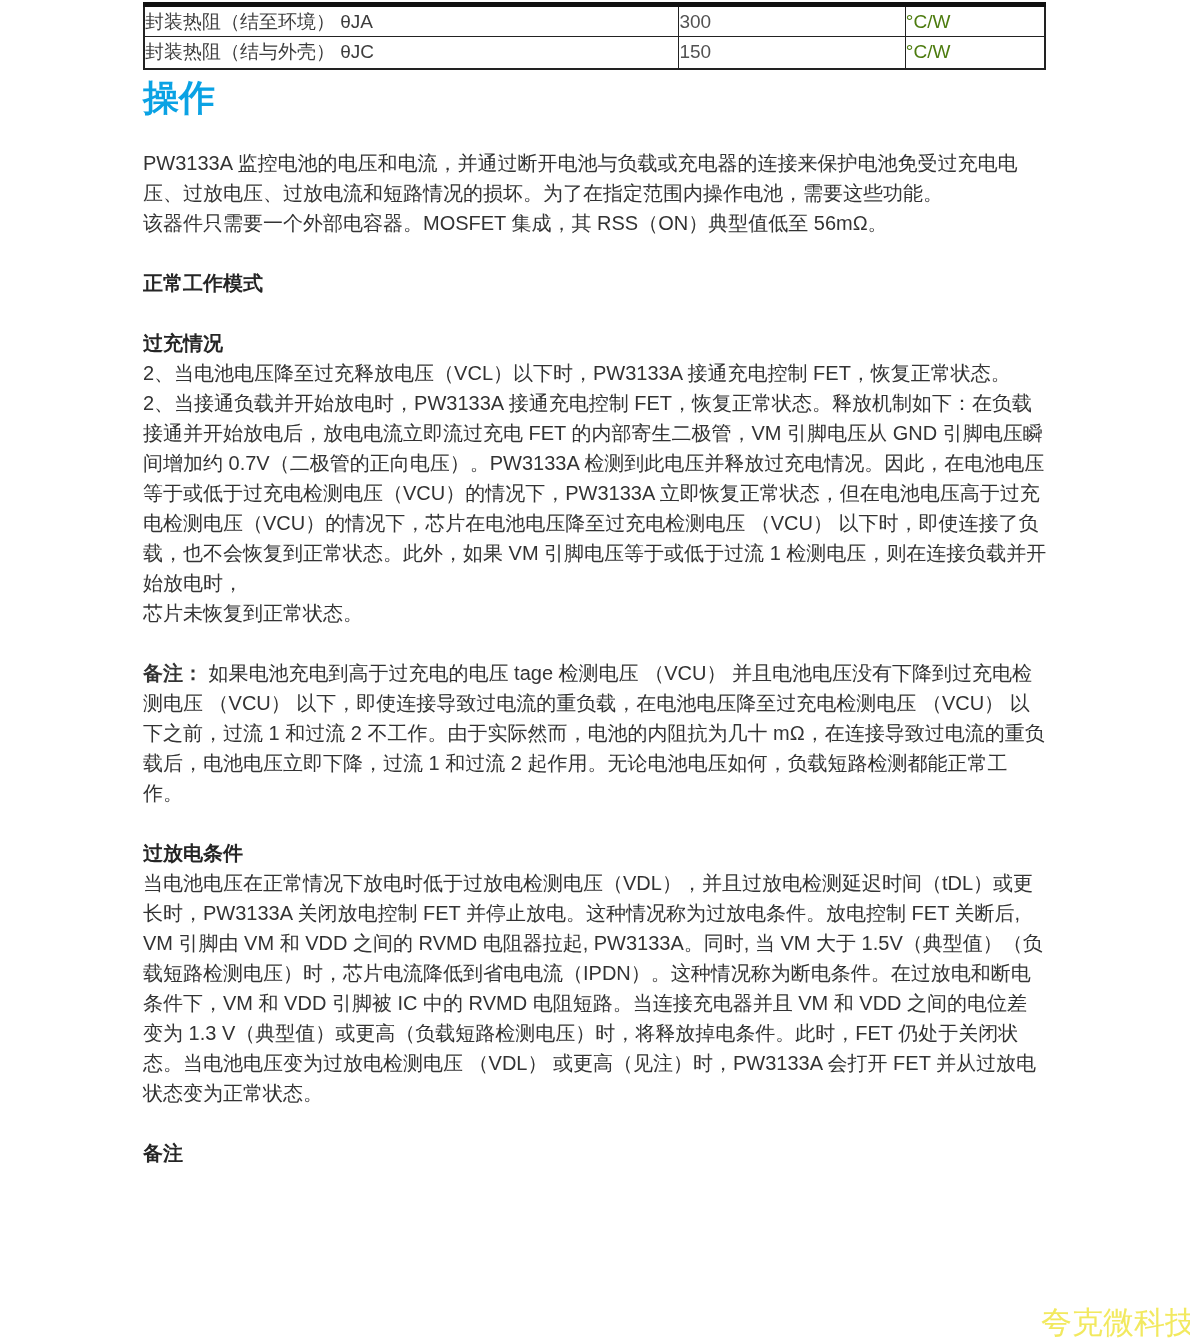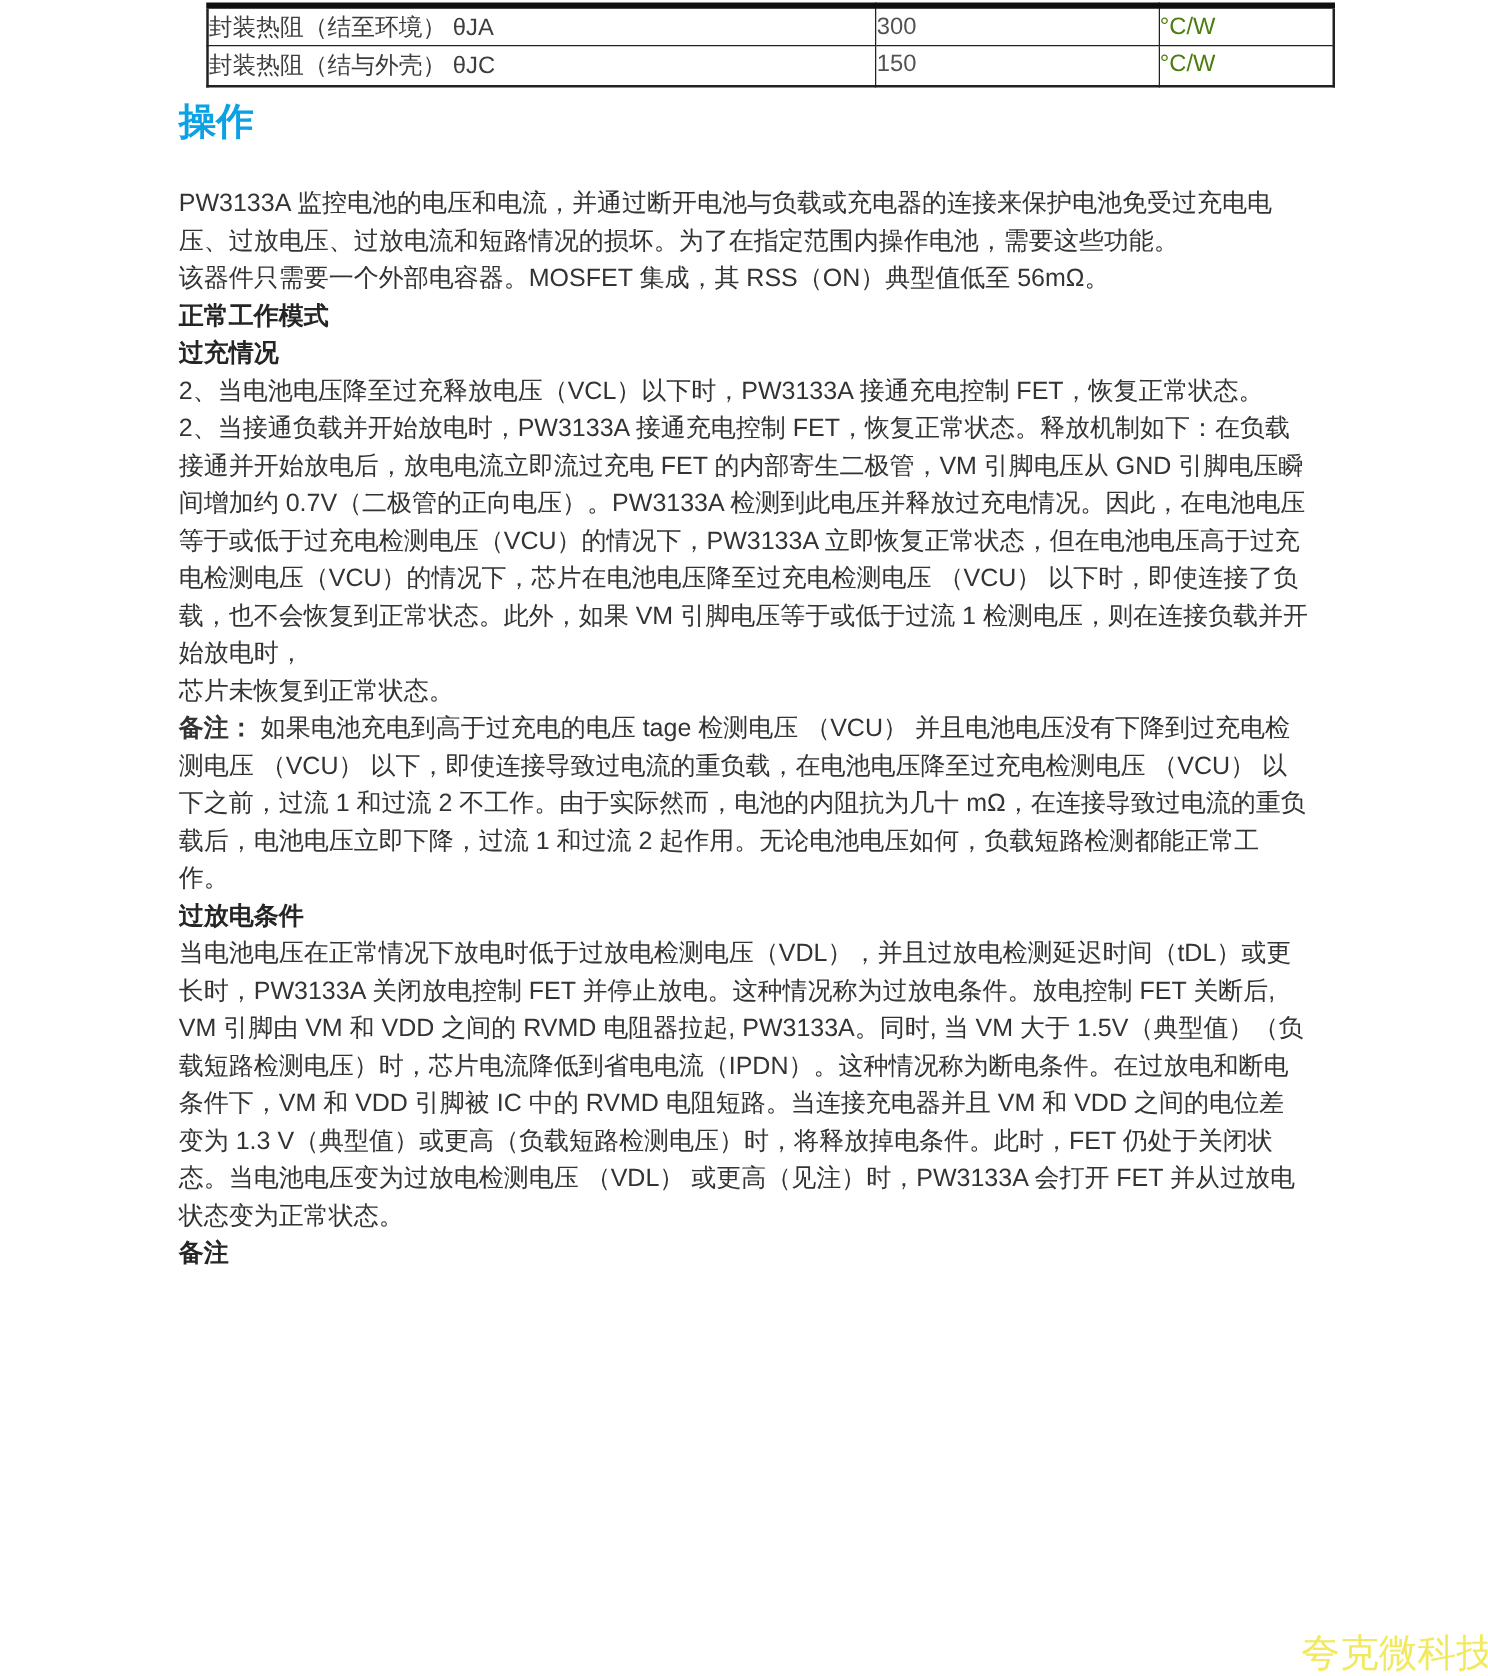--- a/index.html
+++ b/index.html
@@ -6,37 +6,37 @@
   * { box-sizing: border-box; }
   html,body { margin:0; padding:0; }
   body {
     width:1190px; height:1341px; background:#ffffff; overflow:hidden; position:relative;
     font-family:"Liberation Sans","DejaVu Sans",sans-serif; color:var(--ink);
   }
   .content { position:absolute; left:143px; top:0; width:904px; }
 
   table.spec-table {
     width:903px; border-collapse:collapse; margin-top:2px;
-    border:2px solid var(--line); border-top:5px solid #101010;margin-left:22px;
+    border:2px solid var(--line); border-top:5px solid #101010;
   }
   table.spec-table td {
     border:1.5px solid var(--line); height:32px; font-size:19px; padding:0;
     vertical-align:middle; white-space:nowrap; overflow:hidden;
   }
   td.col-param { width:536px; padding-left:12px; color:#3d3d3d; }
   td.col-value { width:227px; padding-left:40px; color:#525252; }
   td.col-unit  { width:140px; padding-left:28px; color:#4d7c0f; }
 
   h1.main-heading {
-    margin:10px 0 0 0; font-size:30px; line-height:36px; font-weight:bold;
+    margin:10px 0 0 0; font-size:36px; line-height:36px; font-weight:bold;
     color:var(--accent);
   }
   #intro { margin-top:32px; }
   .para { font-size:20px; line-height:30px; margin:0; color:var(--ink); }
-  .section { }
+  .section { margin-top:30px; }
   h3.sec-heading { margin:0; font-size:20px; line-height:30px; font-weight:bold; color:#252525; }
   .bold { font-weight:bold; }
 
   .watermark {
     position:absolute; right:-6px; bottom:1px; font-size:31px; line-height:34px;
     color:var(--wm); white-space:nowrap;
   }
 </style>
 </head>
 <body>

